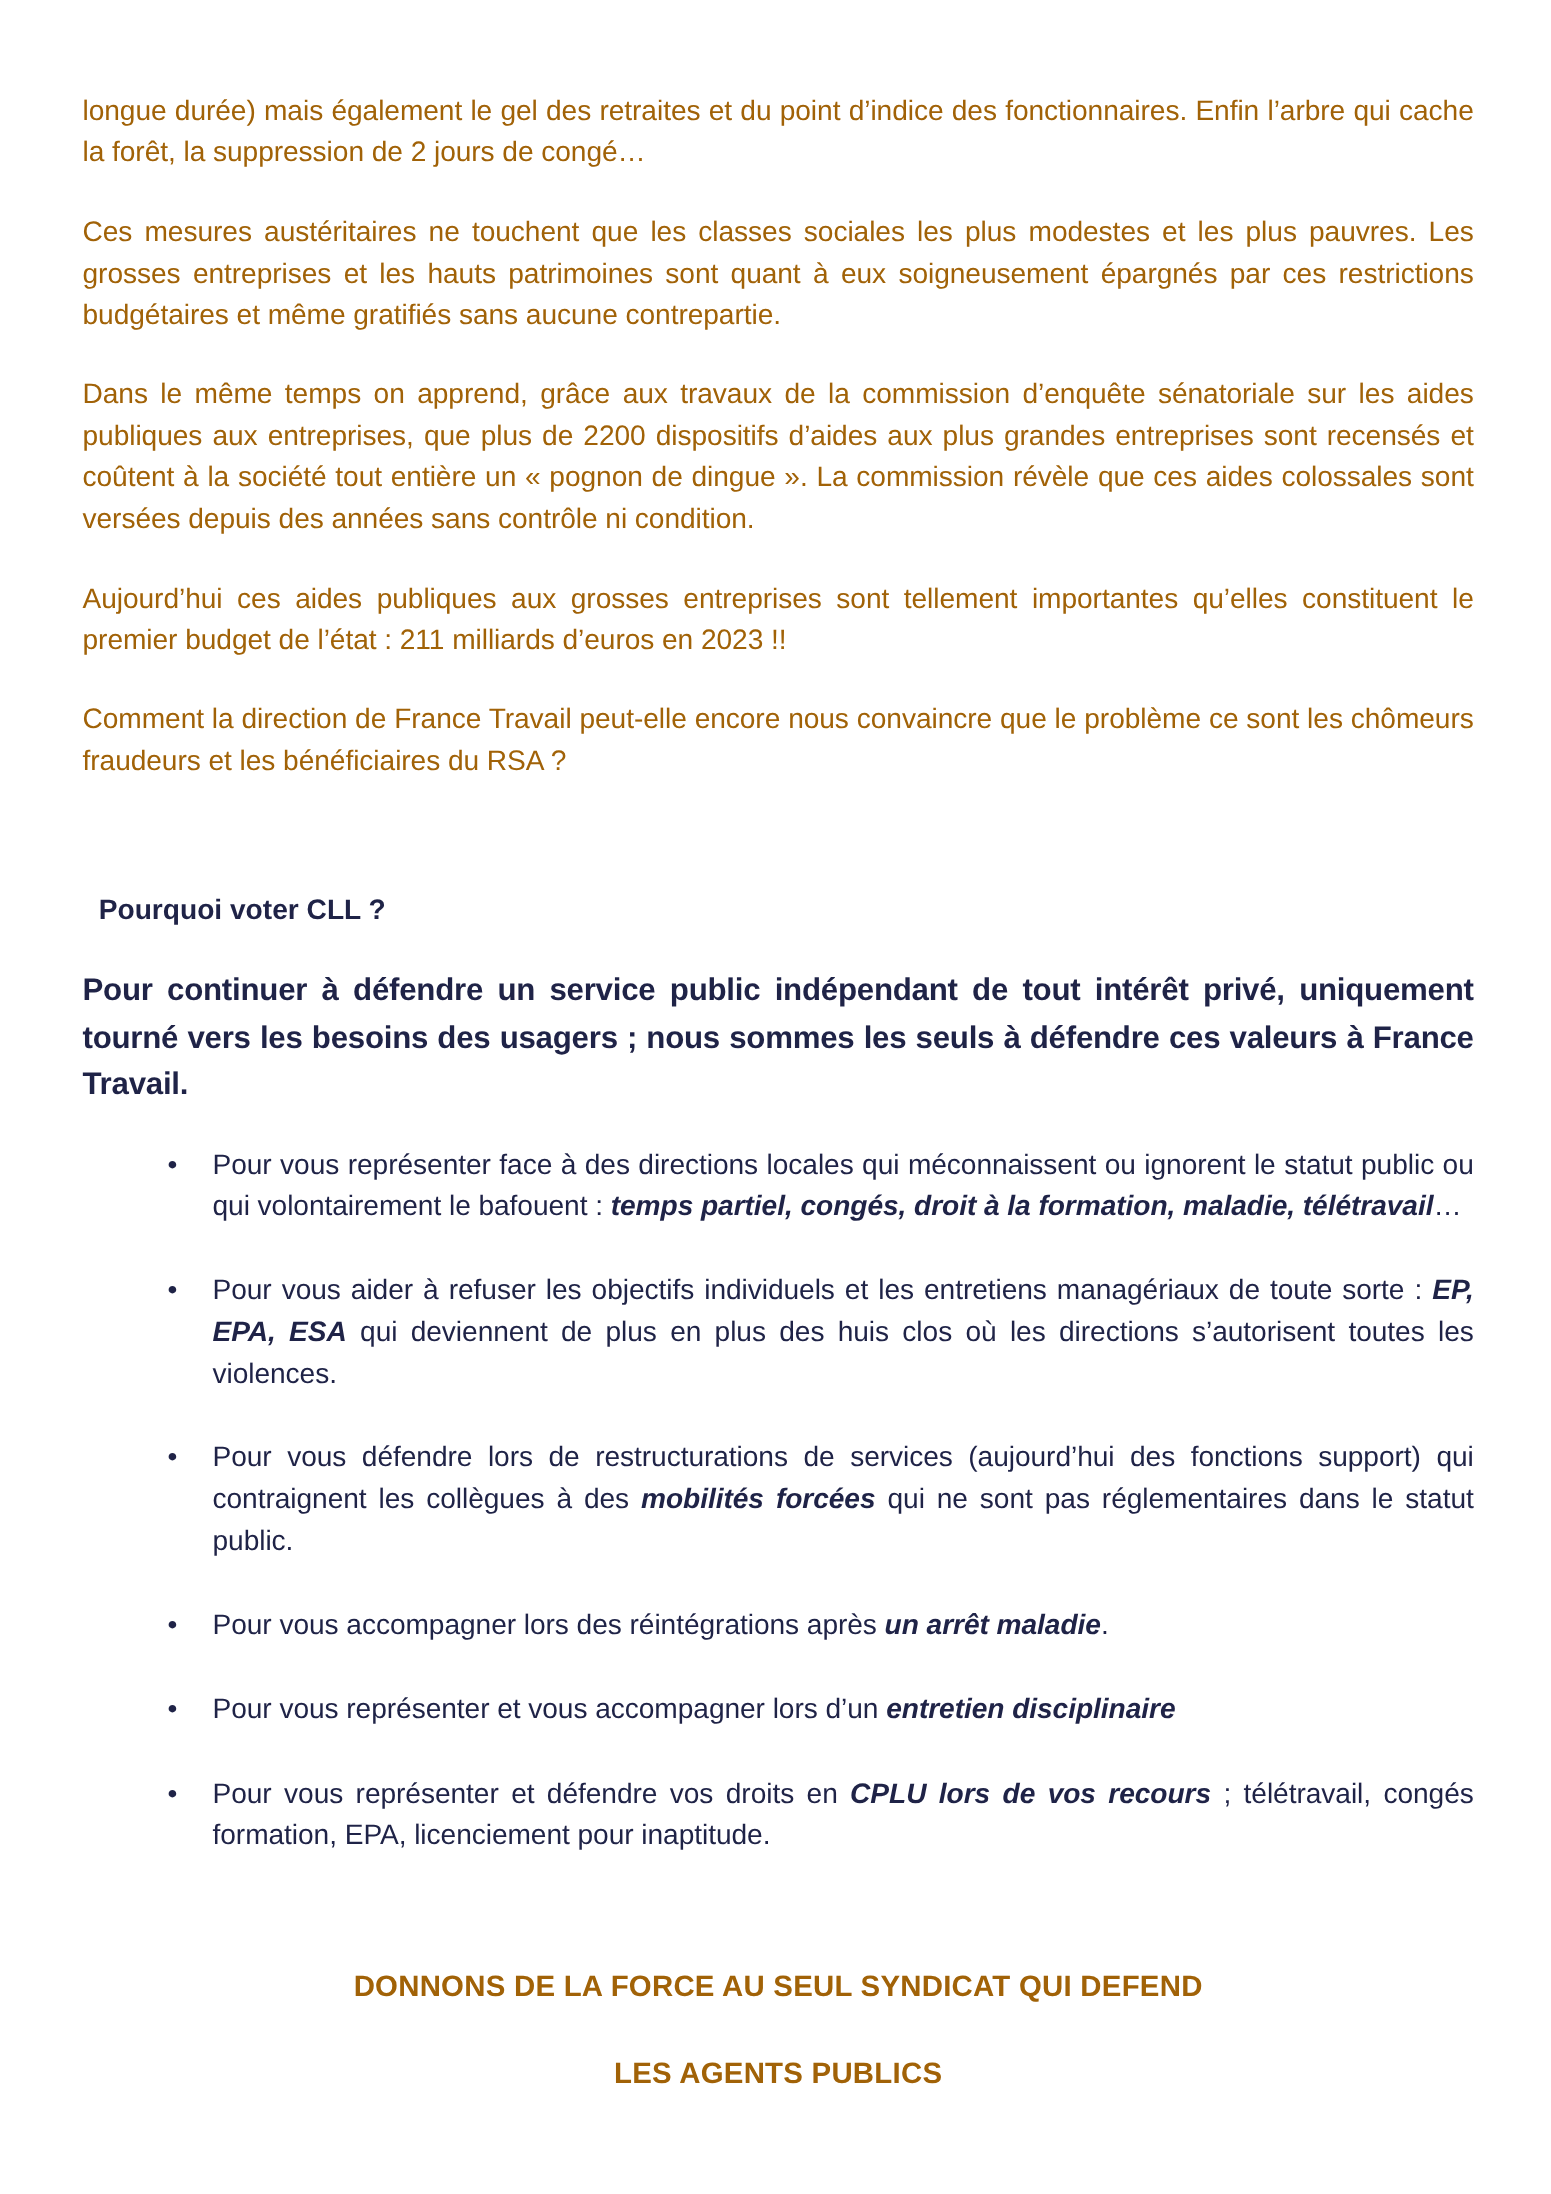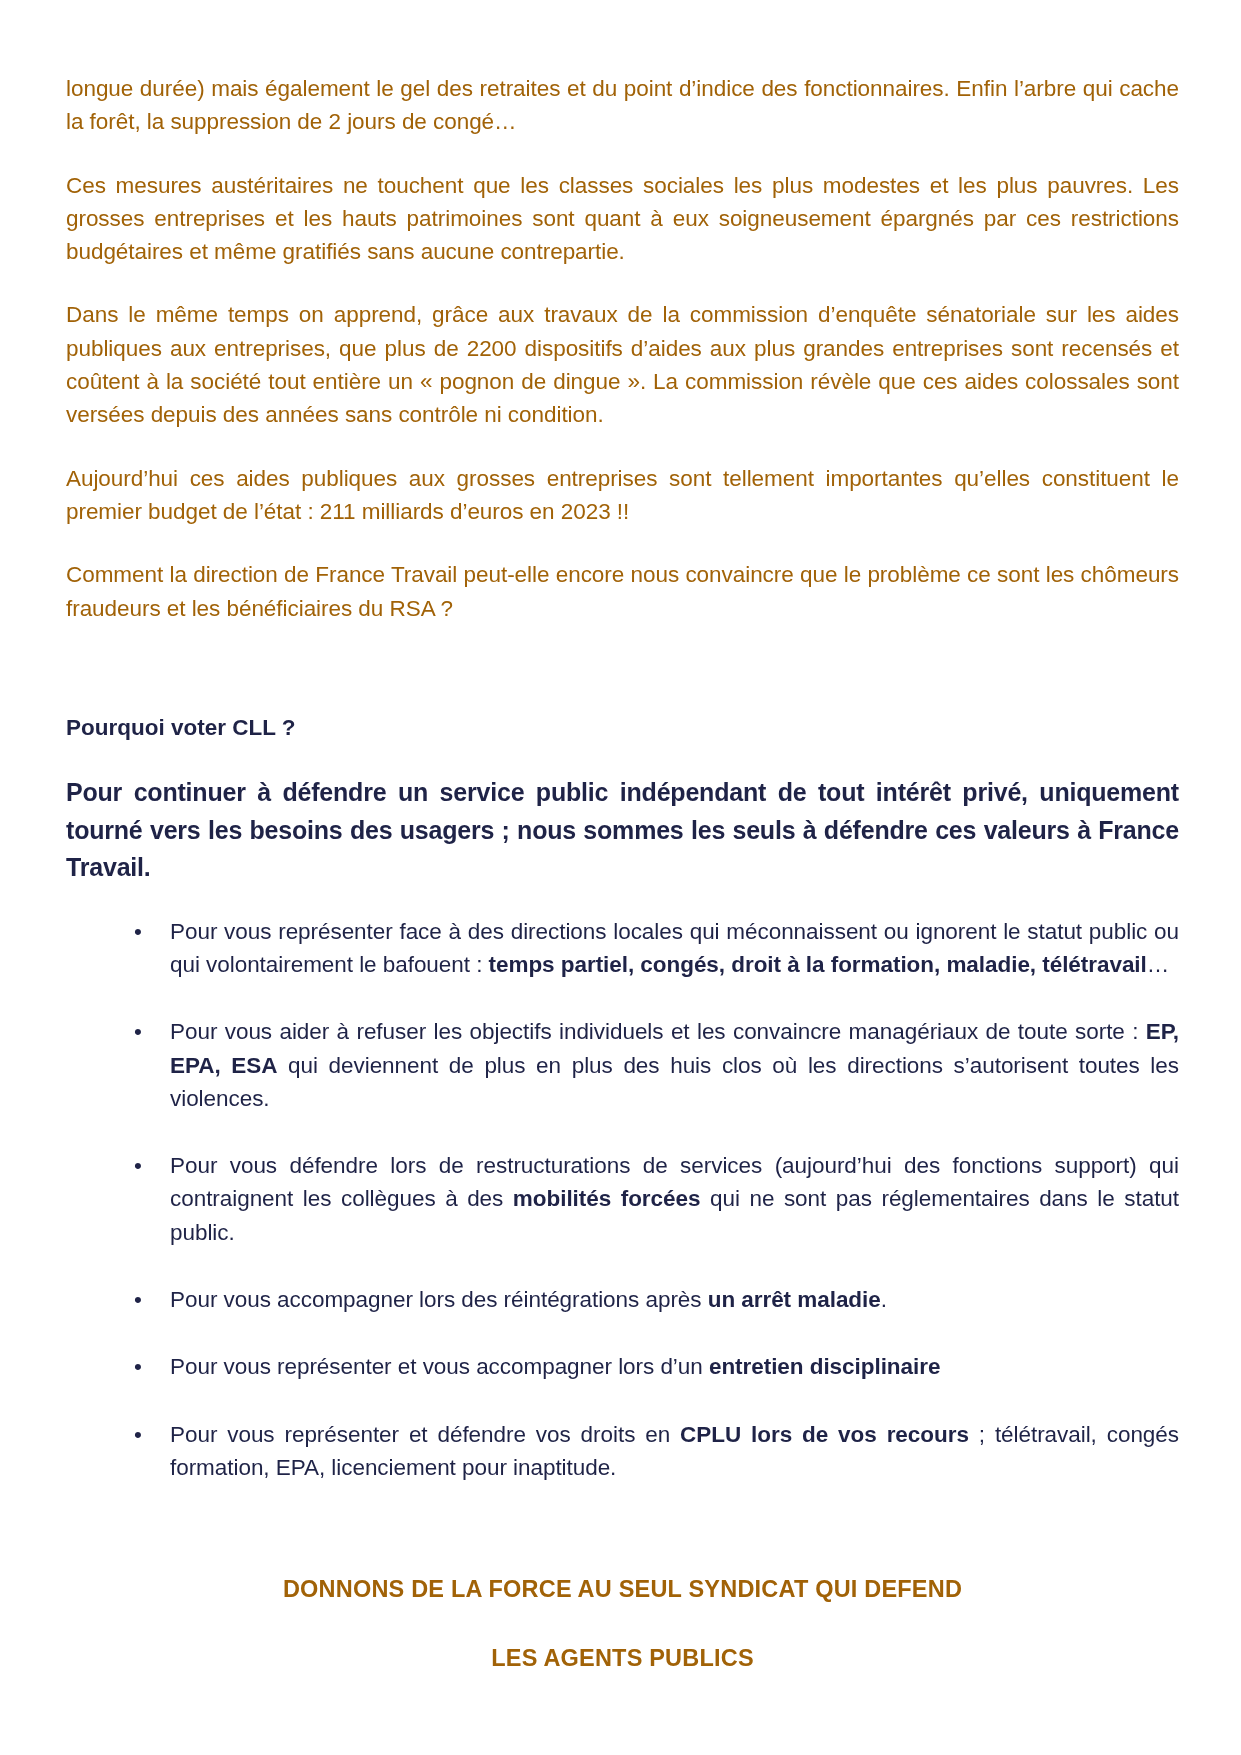--- a/index.html
+++ b/index.html
@@ -34,21 +34,21 @@
     text-justify: inter-word;
     color: #a16207;
     letter-spacing: -0.05px;
   }
   p.para:last-child { margin-bottom: 0; }
 
   .spacer-lg { height: 56px; }
   .spacer-md { height: 26px; }
 
   h2.section-heading {
-    margin: 0 0 30px 0;
+    margin: 0 0 30px 13px;
     font-size: 22.5px;
     line-height: 1.48;
     font-weight: bold;
     color: #1f2347;
     text-align: left;
   }
   p.lead-bold {
     margin: 0 0 2px 0;
     font-size: 25px;
     line-height: 1.5;
@@ -77,21 +77,21 @@
   }
   ul.bullets > li:last-child { margin-bottom: 0; }
   ul.bullets > li .bullet-mark {
     position: absolute;
     left: 68px;
     top: 0;
     font-size: 22.5px;
     line-height: 1.48;
     color: #1f2347;
   }
-  b, strong { font-weight: bold; }
+  b, strong { font-weight: bold; font-style: italic; }
 
   .footer-slogan {
     margin-top: 88px;
     text-align: center;
     color: #a16207;
   }
   .footer-slogan .slogan-line {
     font-size: 23.5px;
     font-weight: bold;
     letter-spacing: 0.2px;
@@ -120,21 +120,21 @@
 
     <div class="spacer-md"></div>
 
     <ul class="bullets" id="bullet-list">
         <li>
         <span class="bullet-mark">•</span>
         <span class="bullet-text"><span>Pour vous représenter face à des directions locales qui méconnaissent ou ignorent le statut public ou qui volontairement le bafouent : </span><b>temps partiel, congés, droit à la formation, maladie, télétravail</b><span>…</span></span>
       </li>
         <li>
         <span class="bullet-mark">•</span>
-        <span class="bullet-text"><span>Pour vous aider à refuser les objectifs individuels et les convaincre managériaux de toute sorte : </span><b>EP, EPA, ESA</b><span> qui deviennent de plus en plus des huis clos où les directions s’autorisent toutes les violences.</span></span>
+        <span class="bullet-text"><span>Pour vous aider à refuser les objectifs individuels et les entretiens managériaux de toute sorte : </span><b>EP, EPA, ESA</b><span> qui deviennent de plus en plus des huis clos où les directions s’autorisent toutes les violences.</span></span>
       </li>
         <li>
         <span class="bullet-mark">•</span>
         <span class="bullet-text"><span>Pour vous défendre lors de restructurations de services (aujourd’hui des fonctions support) qui contraignent les collègues à des </span><b>mobilités forcées</b><span> qui ne sont pas réglementaires dans le statut public.</span></span>
       </li>
         <li>
         <span class="bullet-mark">•</span>
         <span class="bullet-text"><span>Pour vous accompagner lors des réintégrations après </span><b>un arrêt maladie</b><span>.</span></span>
       </li>
         <li>

